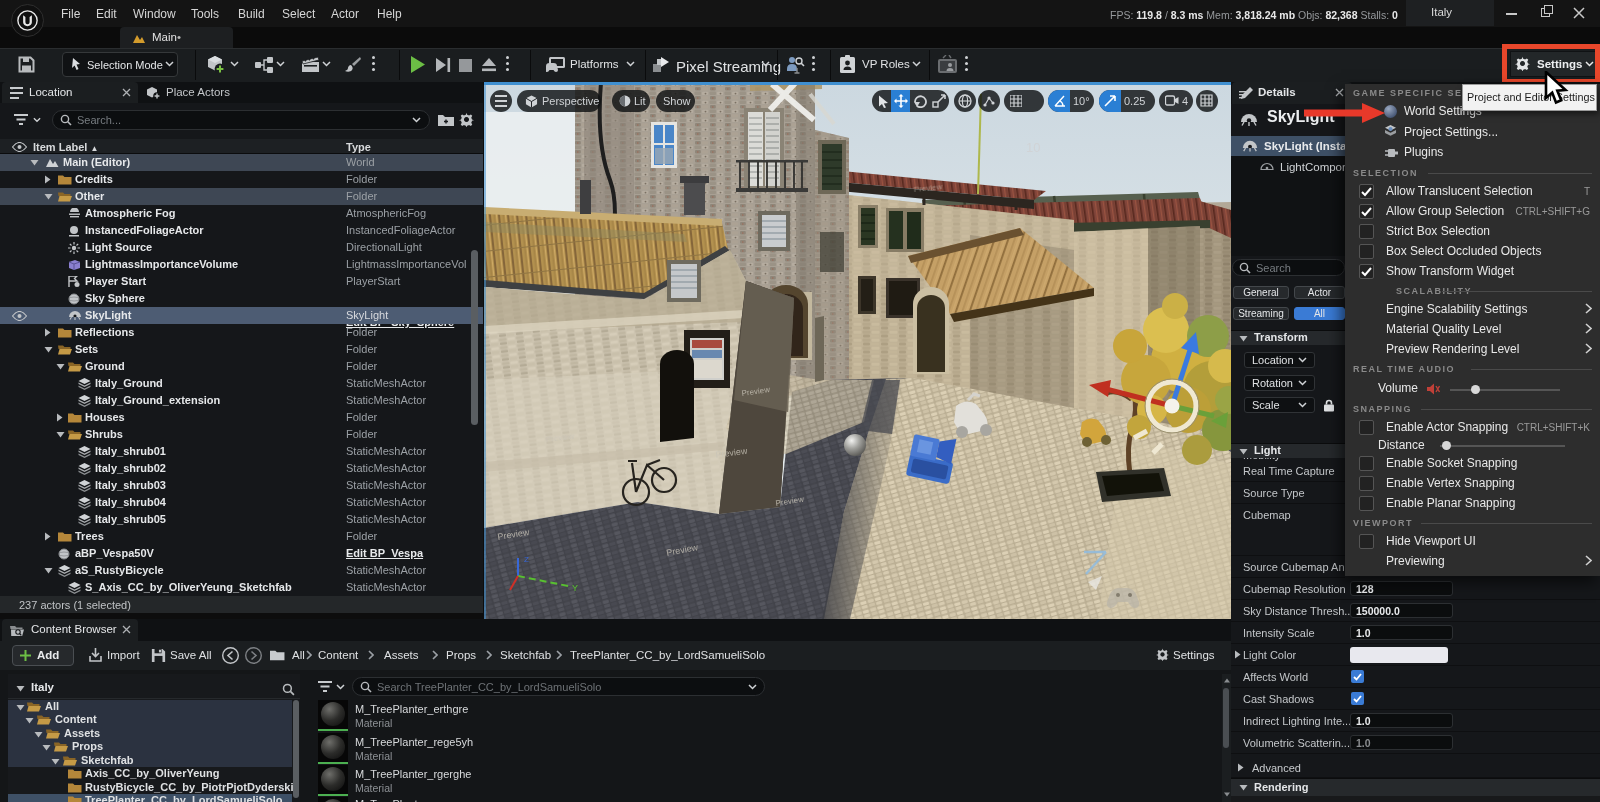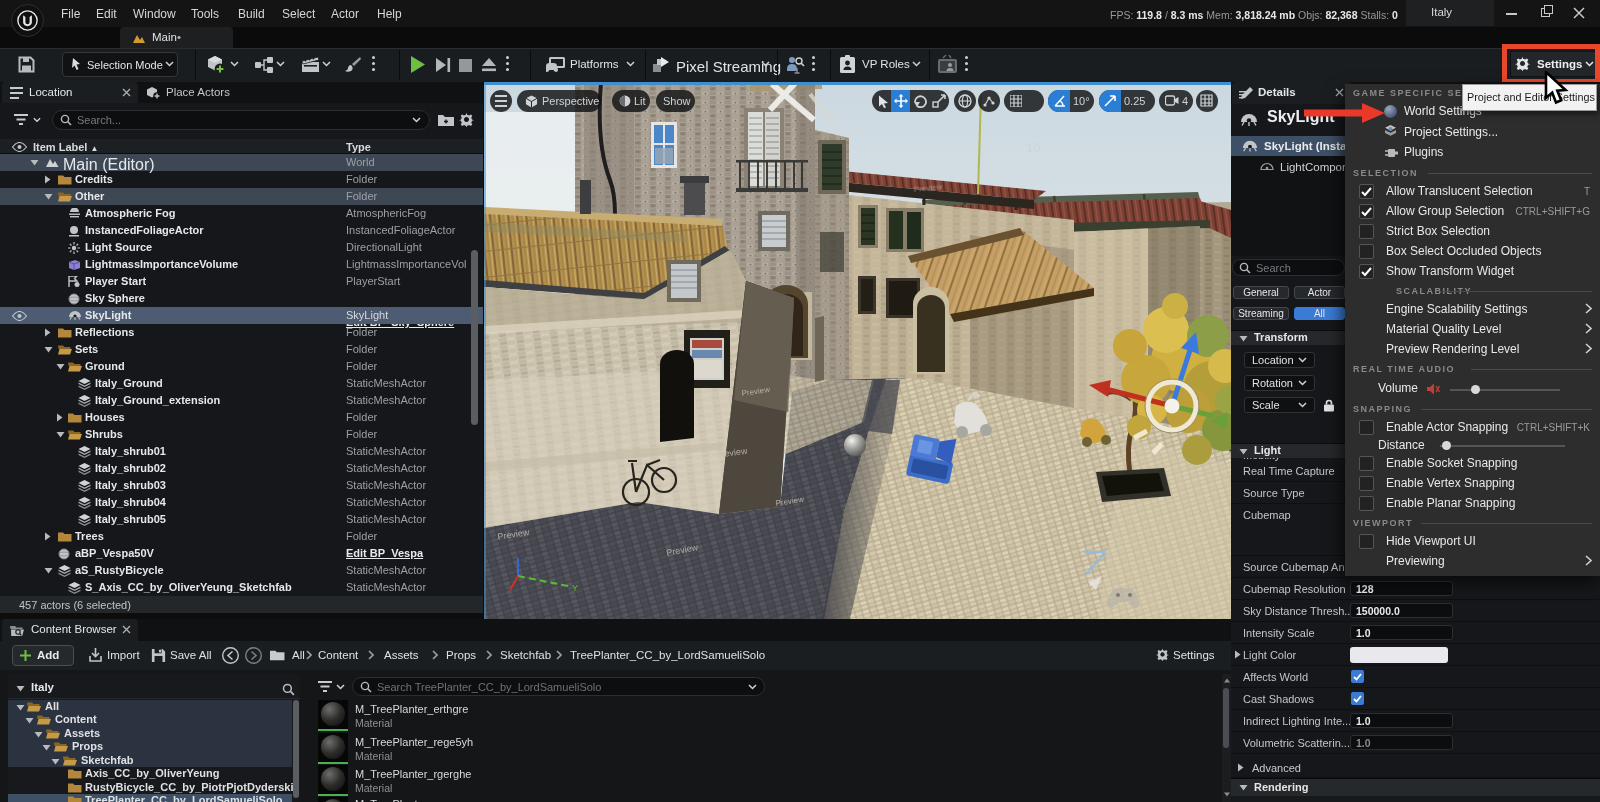--- a/index.html
+++ b/index.html
@@ -236,21 +236,21 @@
   <div class="abs txt" style="left:346px;top:141px;font-weight:700;font-size:11px;color:#d8dadc;">Type</div>
 
   <div id="rows">
   <div class="abs" style="left:0;top:154px;width:483px;height:17px;background:#3e4754;"></div>
   <svg class="abs" style="left:30px;top:159.0px;" width="9" height="7" viewBox="0 0 9 7">
         <path d="M0.5 1 L8.5 1 L4.5 6.5 z" fill="#b8bbbe"></path>
       </svg>
   <svg class="abs" style="left:46px;top:157.0px;" width="13" height="11" viewBox="0 0 13 11">
         <path d="M0 10 L4 2 L7 7 L9 4 L12.5 10 z" fill="#cfd2d5"></path>
       </svg>
-  <div class="abs txt" style="left:63px;top:156px;font-weight:400;font-size:16px;color:#e6e8ea;">Main (Editor)</div>
+  <div class="abs txt" style="left:63px;top:156px;font-weight:700;font-size:11px;color:#e6e8ea;">Main (Editor)</div>
   <div class="abs txt" style="left:346px;top:156px;font-size:11px;color:#9ba0a5;">World</div>
   <svg class="abs" style="left:44px;top:175.0px;" width="7" height="9" viewBox="0 0 7 9">
         <path d="M1 0.5 L6.5 4.5 L1 8.5 z" fill="#b8bbbe"></path>
       </svg>
   <svg class="abs" style="left:58px;top:174.0px;" width="14" height="11" viewBox="0 0 14 11">
         <path d="M0 1.5 h5 l1.5 1.5 h7 v7.5 h-13.5 z" fill="#b5873a"></path>
       </svg>
   <div class="abs txt" style="left:75px;top:173px;font-weight:700;font-size:11px;color:#e6e8ea;">Credits</div>
   <div class="abs txt" style="left:346px;top:173px;font-size:11px;color:#9ba0a5;">Folder</div>
   <div class="abs" style="left:0;top:188px;width:483px;height:17px;background:#3e4754;"></div>
@@ -435,21 +435,21 @@
         <path d="M0.5 4.5 L6.5 7.5 L12.5 4.5 V6 L6.5 9 L0.5 6 z" fill="#a8abae"></path>
         <path d="M0.5 7.5 L6.5 10.5 L12.5 7.5 V9 L6.5 12 L0.5 9 z" fill="#8a8d90"></path>
       </svg>
   <div class="abs txt" style="left:85px;top:581px;font-weight:700;font-size:11px;color:#e6e8ea;">S_Axis_CC_by_OliverYeung_Sketchfab</div>
   <div class="abs txt" style="left:346px;top:581px;font-size:11px;color:#9ba0a5;">StaticMeshActor</div>
   </div>
 
   <div class="abs" style="left:471px;top:250px;width:7px;height:175px;background:#5a5e62;border-radius:4px;"></div>
 
   <div class="abs" style="left:0;top:596px;width:483px;height:17px;background:#242729;"></div>
-  <div class="abs txt" style="left:19px;top:599px;font-size:11px;color:#c0c3c6;">457 actors (6 selected)</div>
+  <div class="abs txt" style="left:19px;top:599px;font-size:11px;color:#c0c3c6;">237 actors (1 selected)</div>
 
   <div id="vp" class="abs" style="left:484px;top:82px;width:747px;height:537px;background:#0d0d0d;"></div>
   <svg class="abs" style="left:484px;top:82px;" width="747" height="537" viewBox="0 0 747 537">
 <defs>
 <pattern id="stoneA" width="15" height="9" patternUnits="userSpaceOnUse">
  <rect width="15" height="9" fill="#a8a094"></rect>
  <rect x="0.5" y="0.5" width="6.5" height="3.6" rx="1" fill="#9b9386"></rect>
  <rect x="8" y="0.8" width="6.2" height="3.2" rx="1" fill="#b5ac9f"></rect>
  <rect x="1" y="5" width="5.8" height="3.4" rx="1" fill="#8f8679"></rect>
  <rect x="7.6" y="5.2" width="6.6" height="3.2" rx="1" fill="#aca294"></rect>

